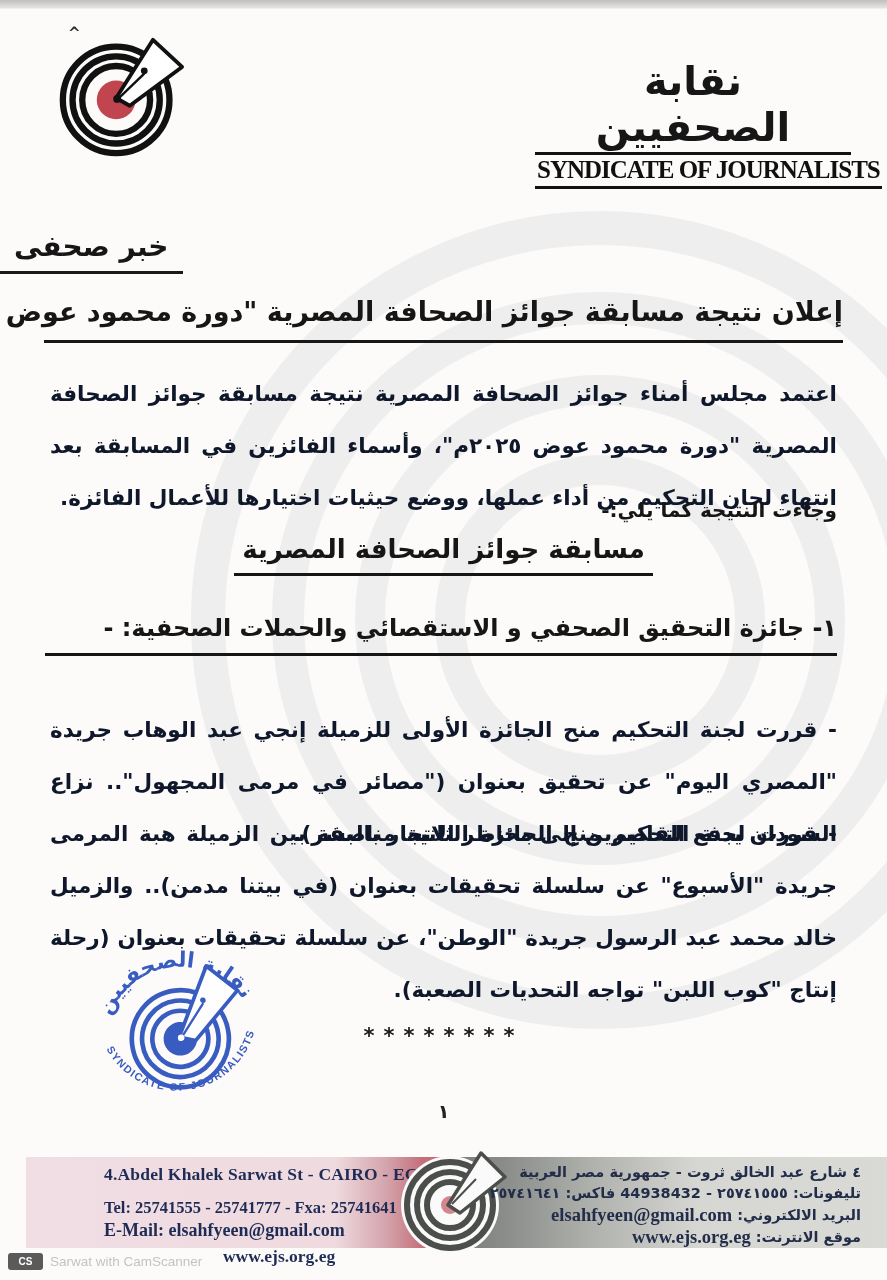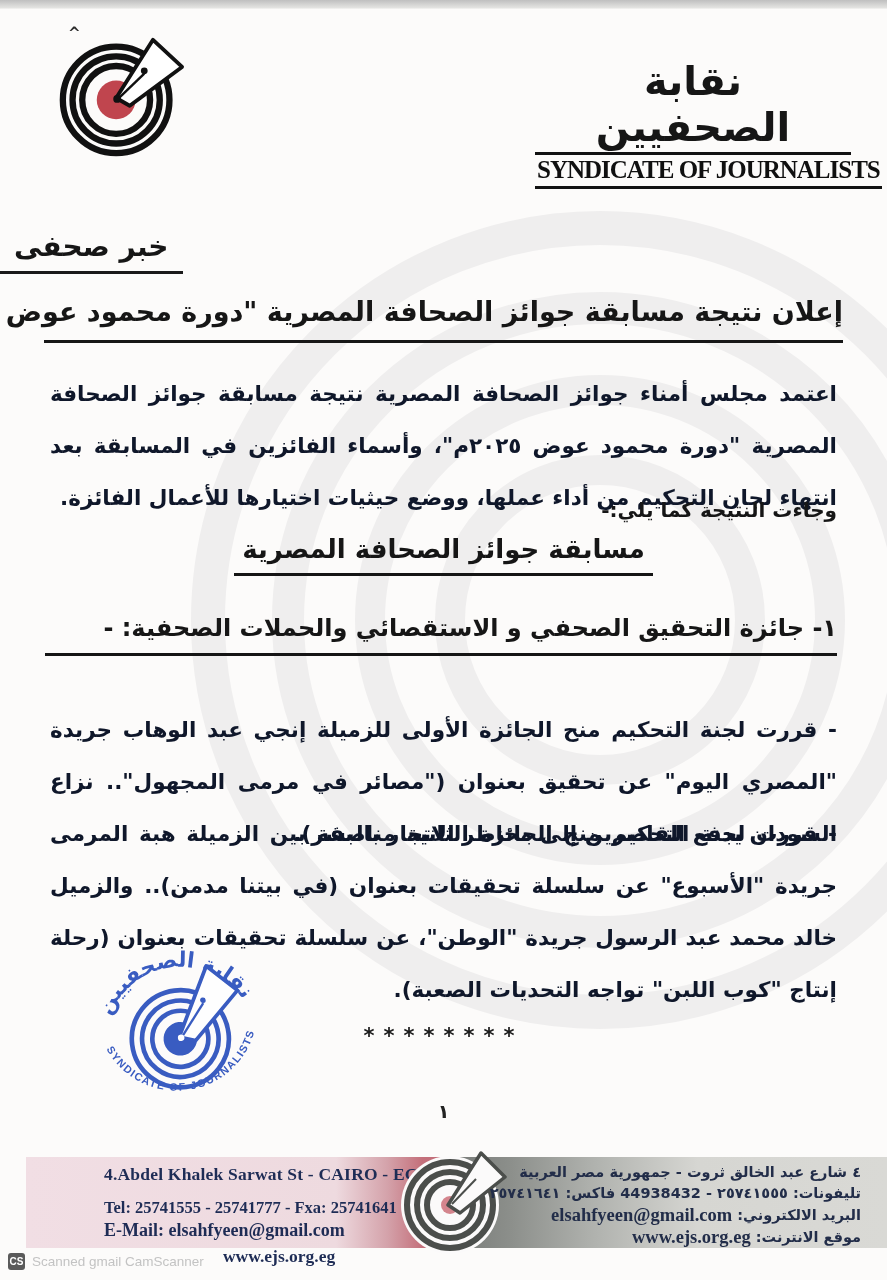--- a/index.html
+++ b/index.html
@@ -78,21 +78,21 @@
   .f-en .l4{font-size:17.5px;margin-top:5px;text-align:center;}
   .f-logo{position:absolute;left:352px;top:-6px;width:152px;height:104px;}
   .f-ar{position:absolute;right:26px;top:5px;direction:rtl;text-align:right;
     color:#222d49;font-weight:700;font-size:14.5px;line-height:21px;}
   .f-ar .latin{direction:ltr;unicode-bidi:embed;display:inline-block;
     font-family:"Liberation Serif",serif;font-size:18.5px;font-weight:700;
     transform:translateY(1px);}
 
   
   .cs-row{position:absolute;top:1253px;left:8px;display:flex;align-items:center;gap:7px;}
-  .cs-badge{width:17px;height:17px;background:#5a5a5a;border-radius:3px;color:#fff;
+  .cs-badge{width:35px;height:17px;background:#5a5a5a;border-radius:3px;color:#fff;
     font-size:10px;font-weight:800;display:flex;align-items:center;justify-content:center;
     font-family:"Liberation Sans",sans-serif;}
   .cs-label{color:#c3c3c3;font-size:13.5px;font-family:"Liberation Sans",sans-serif;}
 </style>
 </head>
 <body>
 
 <div class="page">
 
   <div class="scan-top"></div>
@@ -207,16 +207,16 @@
       </div>
       <div>
         <span>موقع الانترنت:</span>
         <span class="latin">www.ejs.org.eg</span>
       </div>
     </div>
   </div>
 
   <div class="cs-row">
     <div class="cs-badge">CS</div>
-    <div class="cs-label">Scanned gmail CamScanner</div>
+    <div class="cs-label">Sarwat with CamScanner</div>
   </div>
 
 </div>
 
 </body></html>

